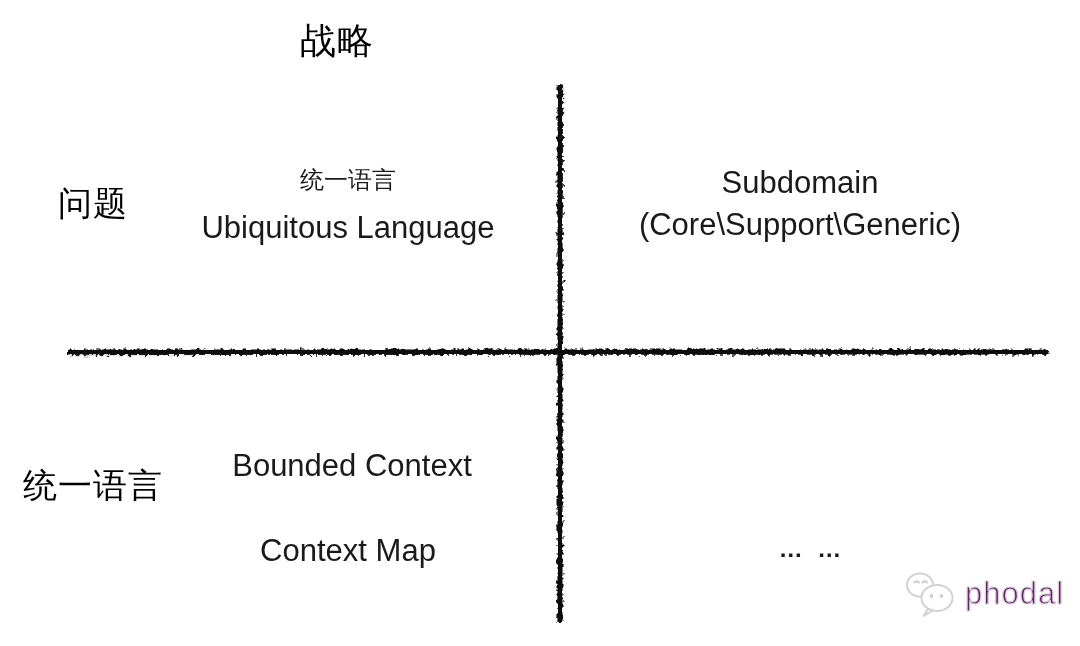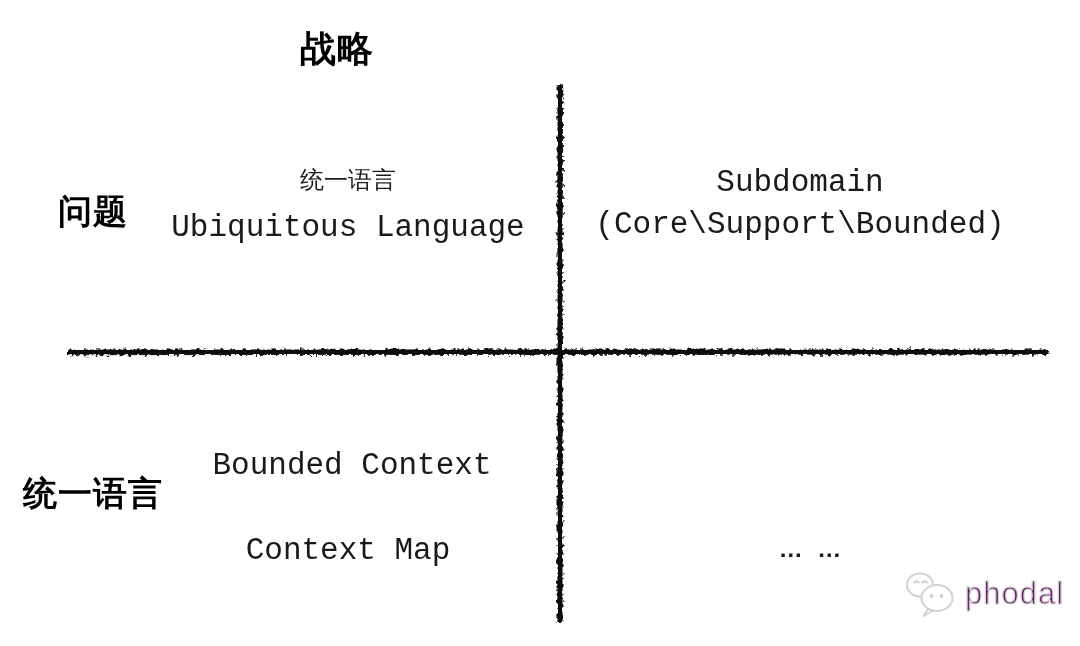--- a/index.html
+++ b/index.html
@@ -26,29 +26,28 @@
   .label{
     position:absolute;
     transform:translateX(-50%);
     white-space:nowrap;
     color:var(--text-color);
     font-size:30px;
     line-height:1.15;
     text-align:center;
   }
   .col-header,.row-header{
-    font-weight:bold;
+    font-weight:normal;
     color:var(--header-color);
     letter-spacing:1px;
-    margin-top:8px;
   }
   .col-header{font-size:36px;}
   .row-header{font-size:34px;}
   .cell-line{font-size:24px;}
-  .cell-line.en{font-size:31px;font-family:Liberation Mono, monospace;}
+  .cell-line.en{font-size:31px;}
   .dots{letter-spacing:4px;font-weight:bold;}
   .watermark{
     position:absolute;
     left:903px;top:570px;
     display:flex;align-items:center;gap:8px;
   }
   .watermark-text{
     font-size:31px;
     color:#701a75;
     -webkit-text-stroke:1.2px var(--watermark-color);
@@ -84,21 +83,21 @@
 
   <div class="label col-header" style="left:337px;top:20px">战略</div>
 
   <div class="label row-header" style="left:93px;top:184px">问题</div>
   <div class="label row-header" style="left:93px;top:466px">统一语言</div>
 
   <div class="label cell-line" style="left:348px;top:166px">统一语言</div>
   <div class="label cell-line en" style="left:348px;top:210px">Ubiquitous Language</div>
 
   <div class="label cell-line en" style="left:800px;top:165px">Subdomain</div>
-  <div class="label cell-line en" style="left:800px;top:207px">(Core\Support\Bounded)</div>
+  <div class="label cell-line en" style="left:800px;top:207px">(Core\Support\Generic)</div>
 
   <div class="label cell-line en" style="left:352px;top:448px">Bounded Context</div>
   <div class="label cell-line en" style="left:348px;top:533px">Context Map</div>
 
   <div class="label cell-line dots" style="left:812px;top:535px">… …</div>
 
   <div class="watermark">
     <span style="display:inline-flex">
       <svg width="54" height="48" viewBox="0 0 54 48" aria-hidden="true">
         <g fill="#ffffff" stroke="#d2d2d2" stroke-width="2" stroke-linejoin="round">

